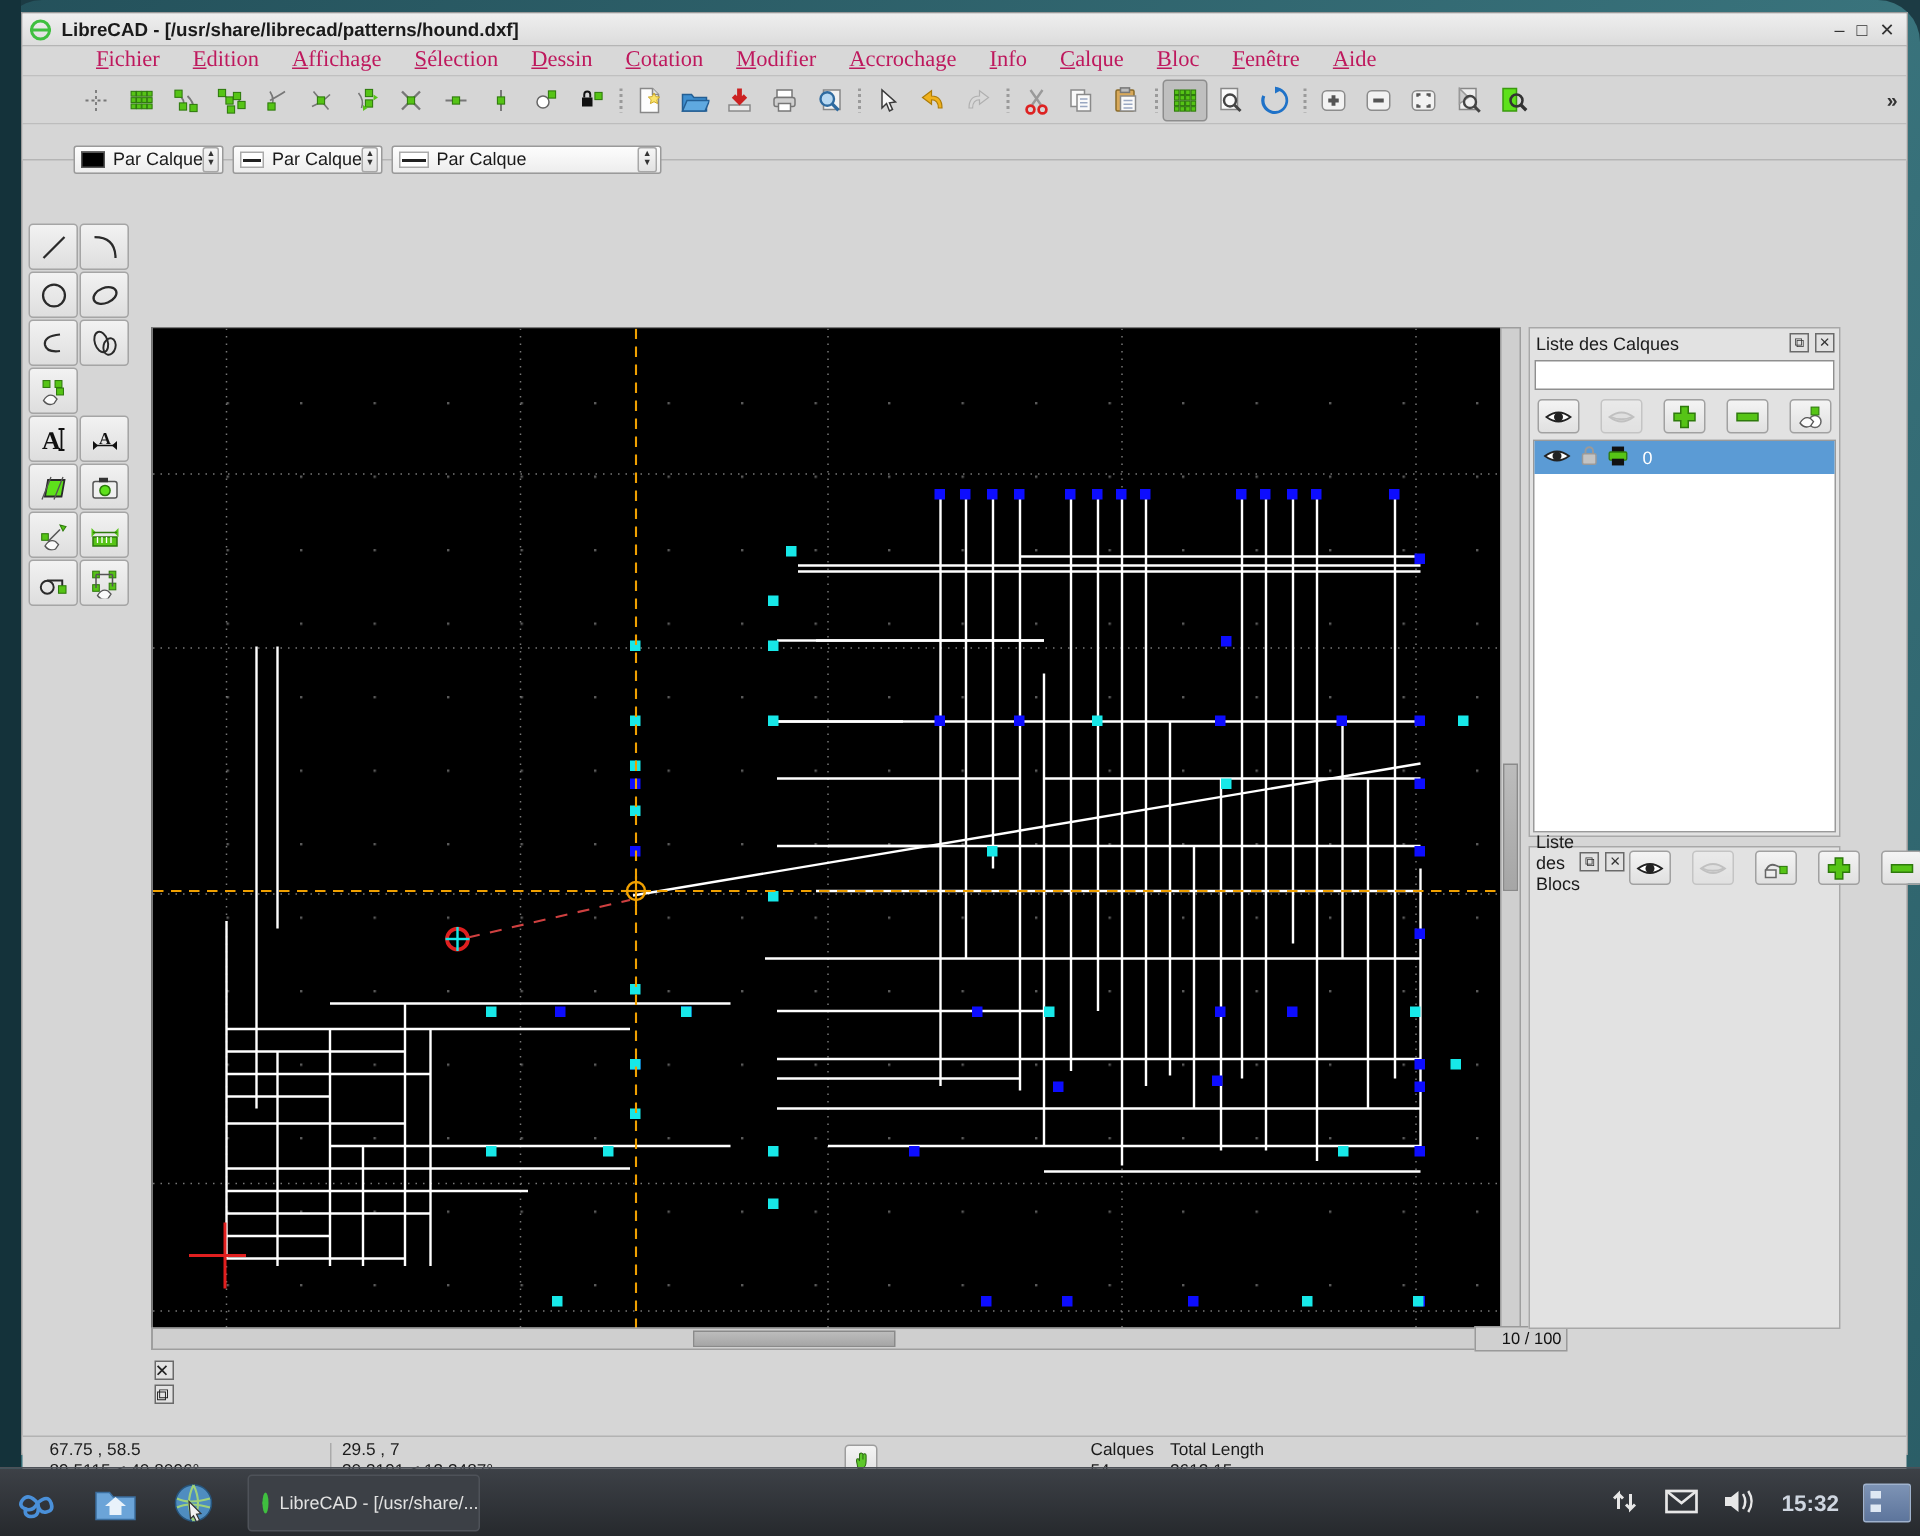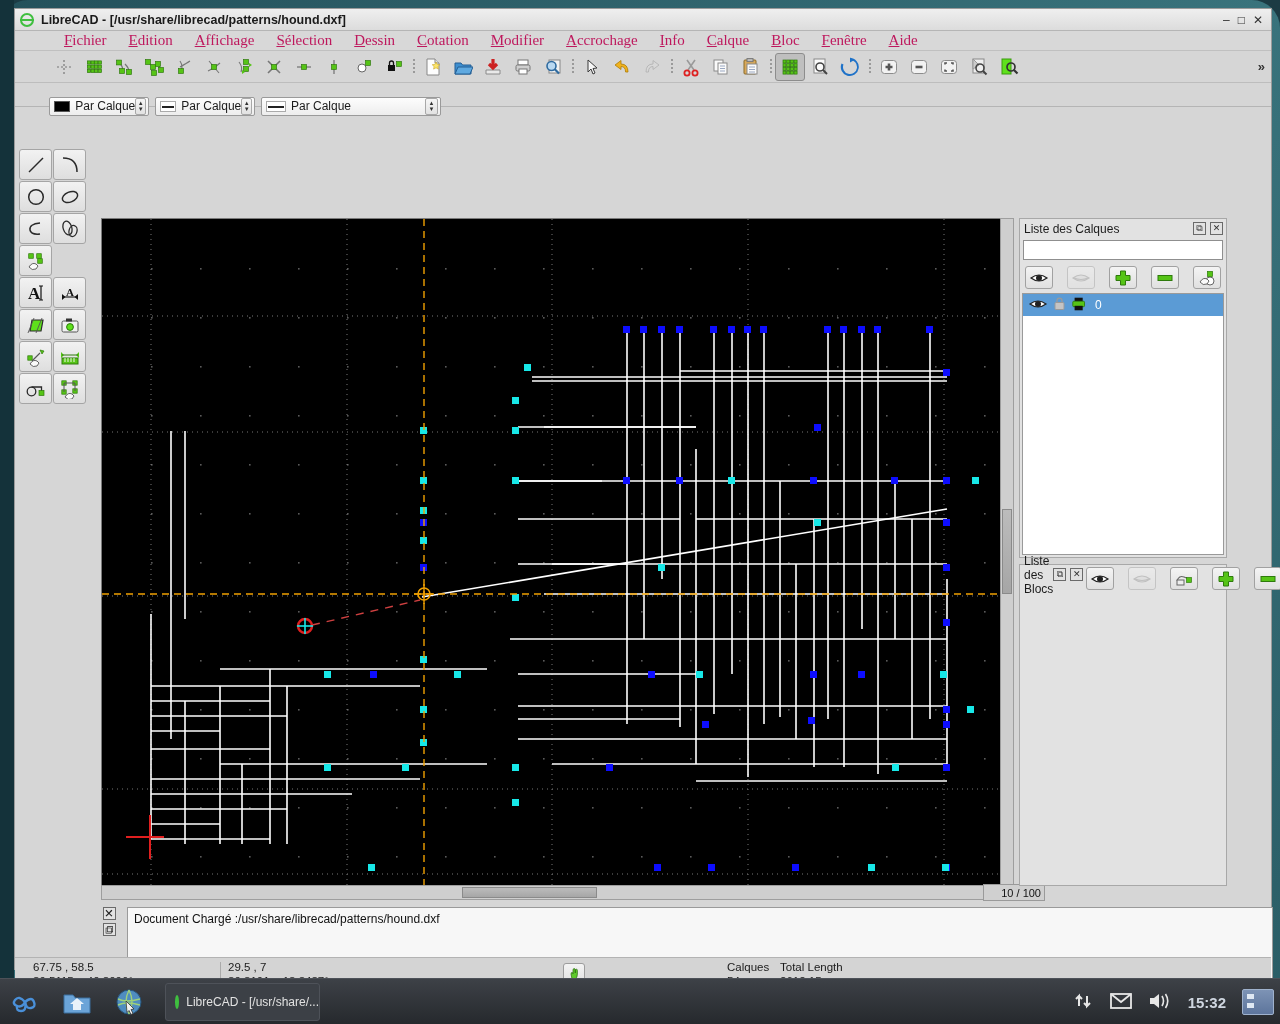--- a/index.html
+++ b/index.html
@@ -864,23 +864,20 @@
         </div>
       </div>
 
       <div id="cmdvtitle">
         <div style="position:absolute;left:2px;top:2px;display:flex;flex-direction:column;gap:3px;">
           <span class="dk-ico">✕</span>
           <span class="dk-ico">⧉</span>
         </div>
         <span style="margin-top:44px;">Ligne de Com...</span>
       </div>
-      <div id="cmdhist">
-        <div>Document Chargé :/usr/share/librecad/patterns/hound.dxf</div>
-      </div>
       <div id="cmdinputrow">
         <span class="lbl">Commande :</span>
         <div id="cmdinput" title=""></div>
         <div id="clearbtn">Clear</div>
       </div>
 
       <div id="statusbar">
         <div class="stcell" style="left:18px;">
           <div>67.75 , 58.5</div>
           <div>89.5115 &lt; 40.8096°</div>

